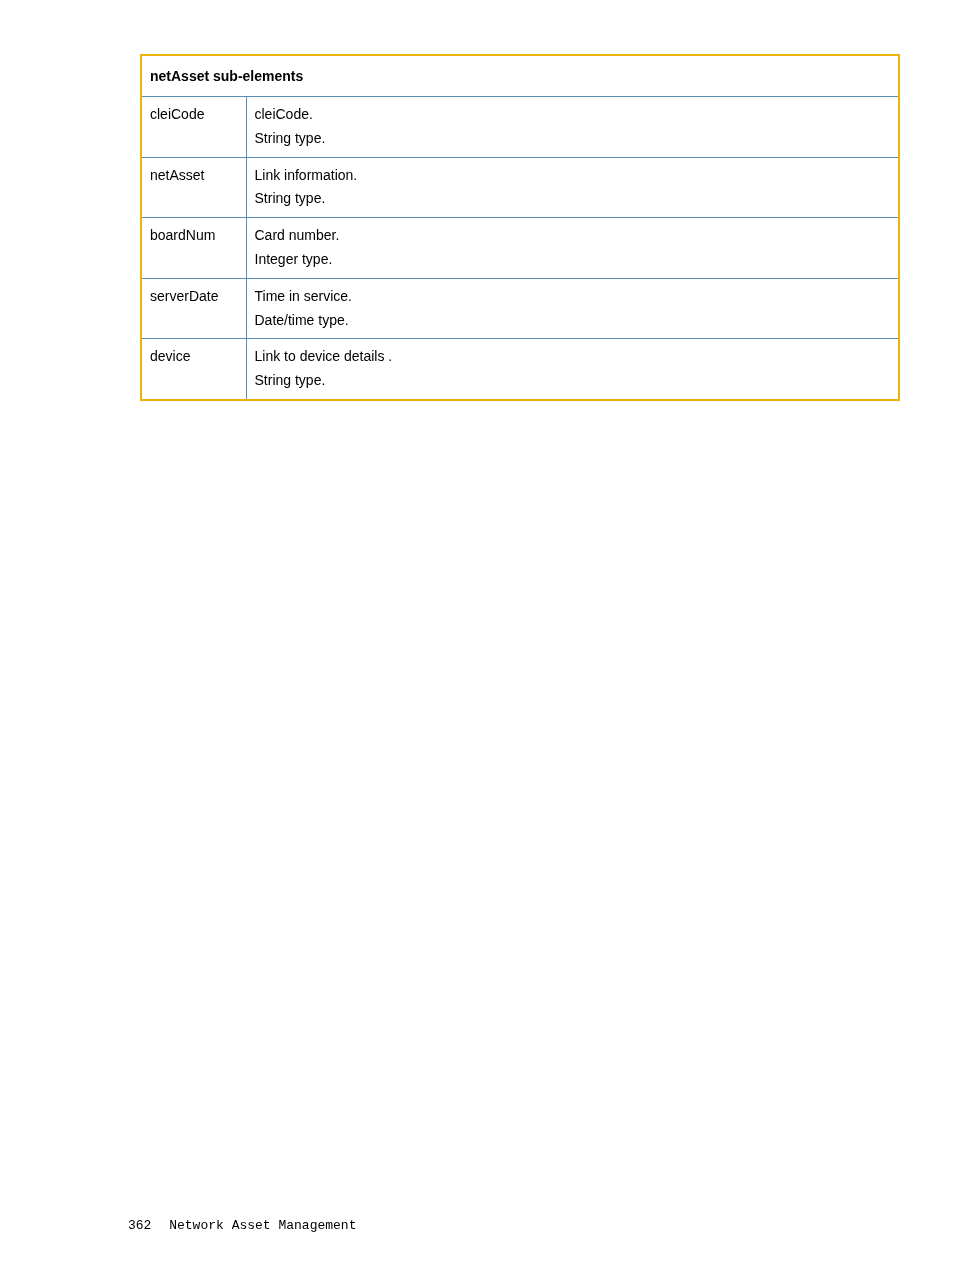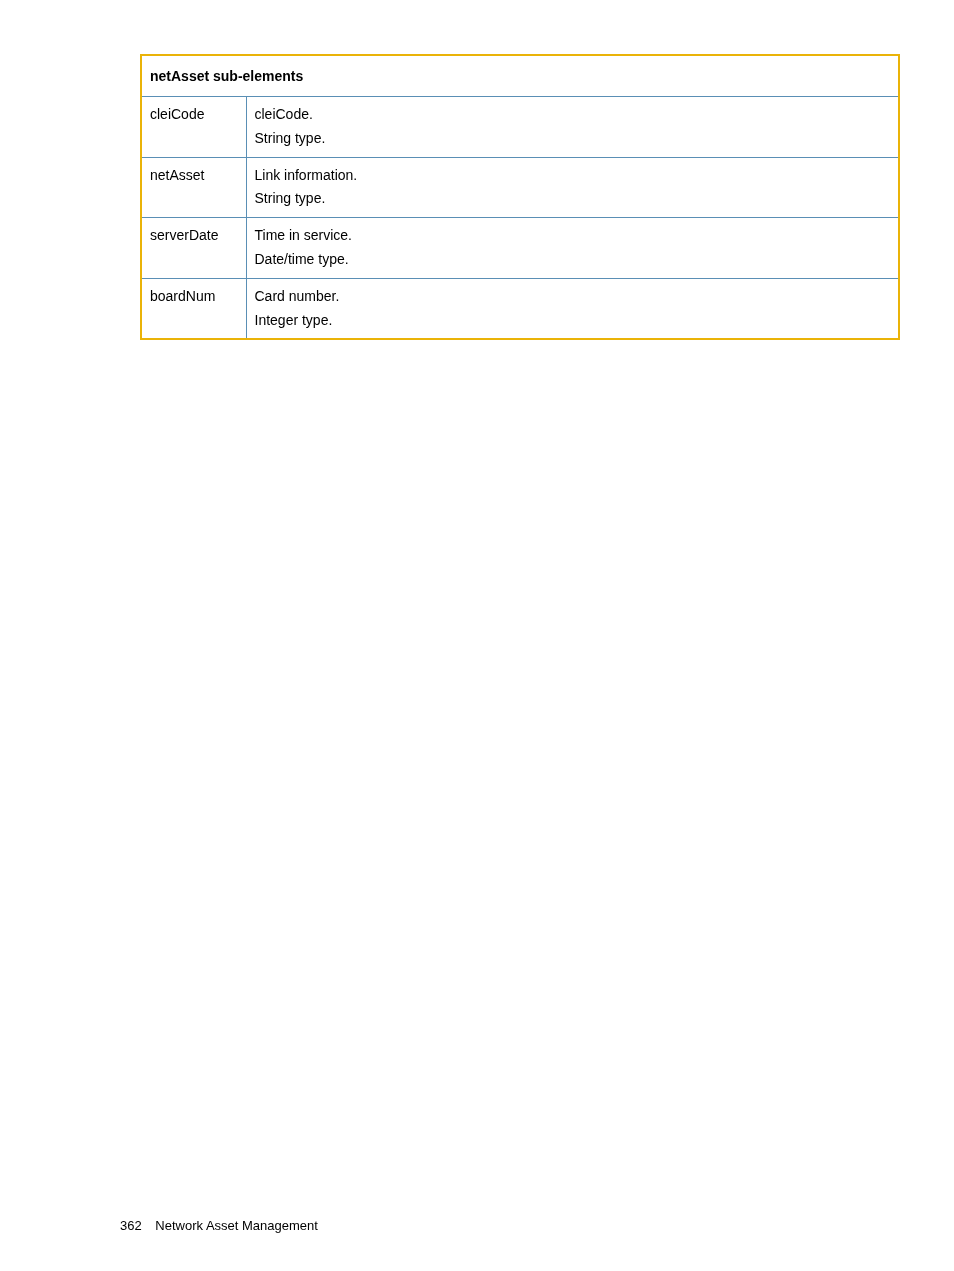--- a/index.html
+++ b/index.html
@@ -40,23 +40,24 @@
       line-height: 1.7;
       color: #000;
     }
     table.data-table td:first-child {
       border-left: none;
       width: 105px;
     }
     .footer {
       position: absolute;
       bottom: 38px;
-      left: 120px;
+      left: 128px;
       font-size: 13px;
       color: #000;
+      font-family: Liberation Mono, monospace;
     }
     .footer .page-num {
       margin-right: 10px;
     }
   </style>
 </head>
 <body>
 
 <div class="page-content">
   <table class="data-table">
@@ -74,31 +75,38 @@
         </td>
       </tr>
       <tr>
         <td>netAsset</td>
         <td>
           <span>Link information.</span><br>
           <span>String type.</span>
         </td>
       </tr>
       <tr>
+        <td>boardNum</td>
+        <td>
+          <span>Card number.</span><br>
+          <span>Integer type.</span>
+        </td>
+      </tr>
+      <tr>
         <td>serverDate</td>
         <td>
           <span>Time in service.</span><br>
           <span>Date/time type.</span>
         </td>
       </tr>
       <tr>
-        <td>boardNum</td>
+        <td>device</td>
         <td>
-          <span>Card number.</span><br>
-          <span>Integer type.</span>
+          <span>Link to device details .</span><br>
+          <span>String type.</span>
         </td>
       </tr>
     </tbody>
   </table>
 </div>
 
 <div class="footer">
   <span class="page-num">362</span>
   <span>Network Asset Management</span>
 </div>

